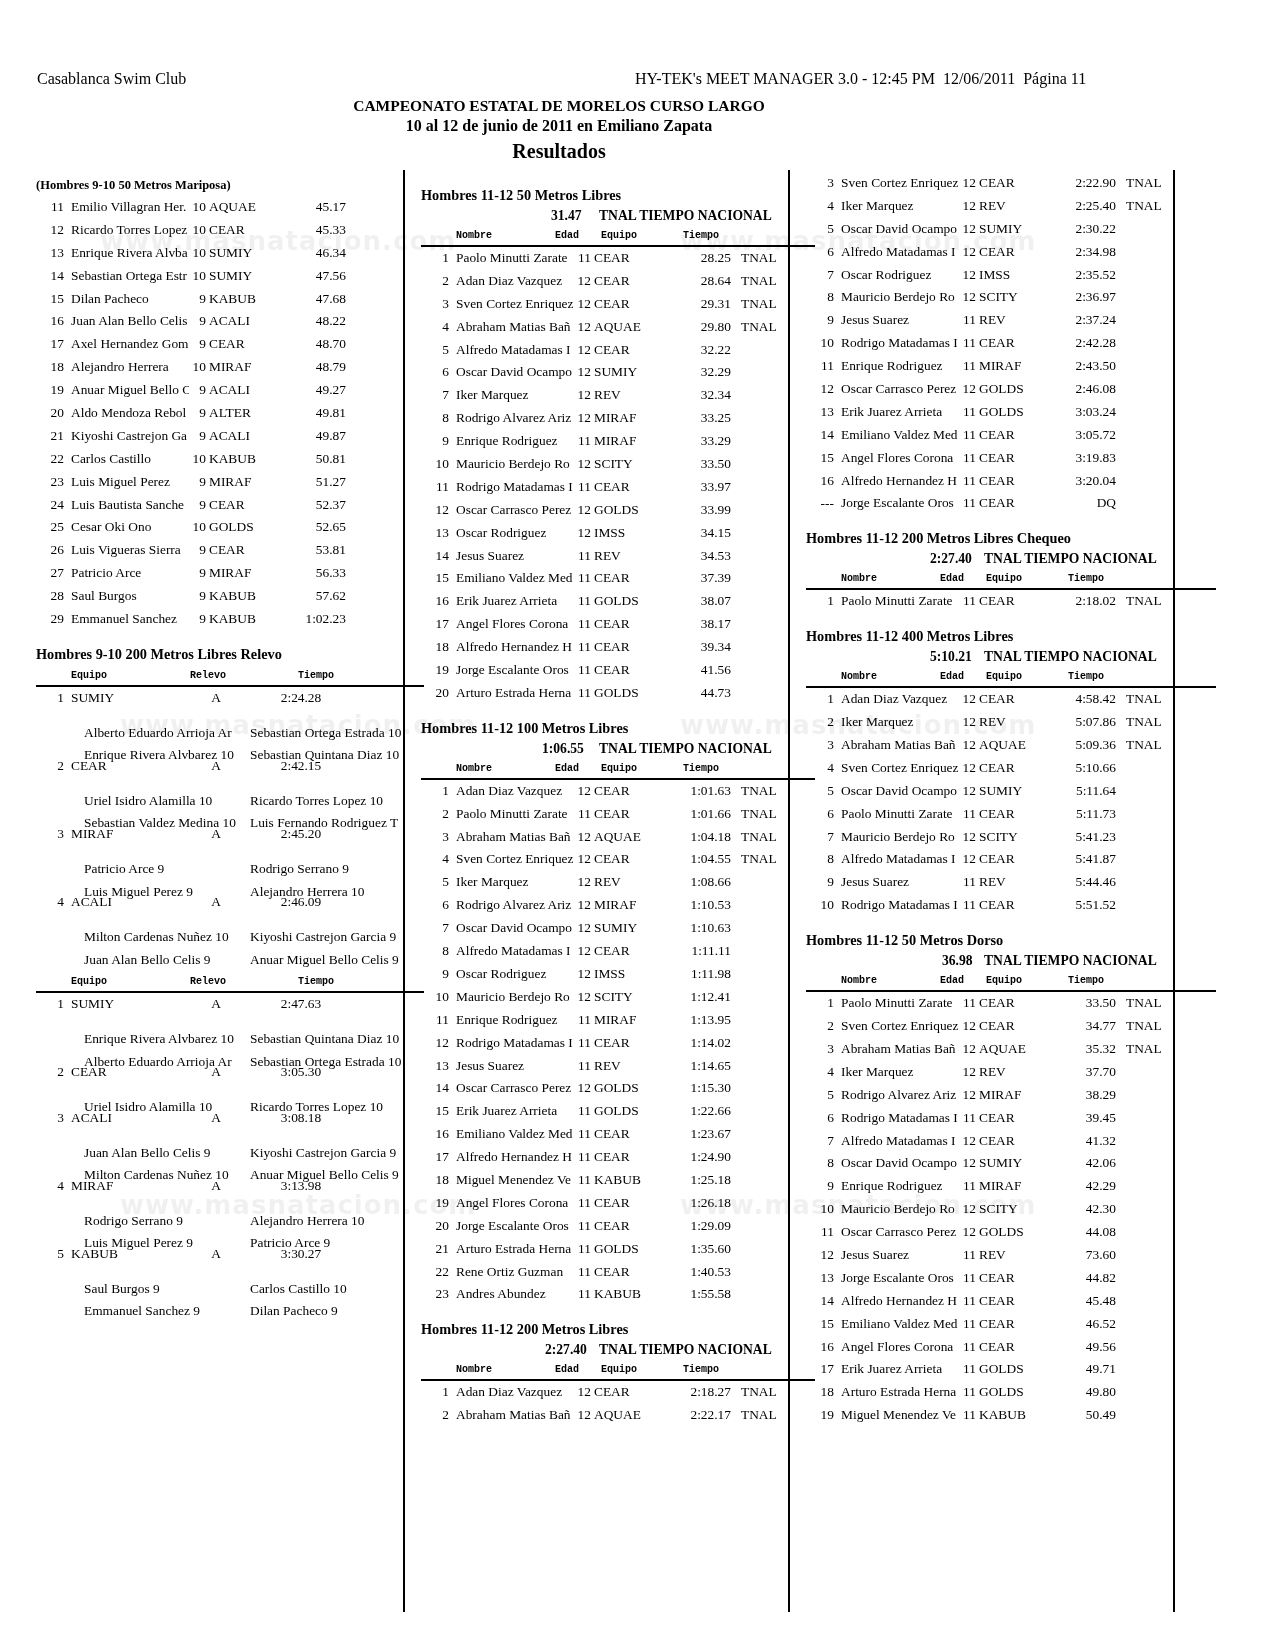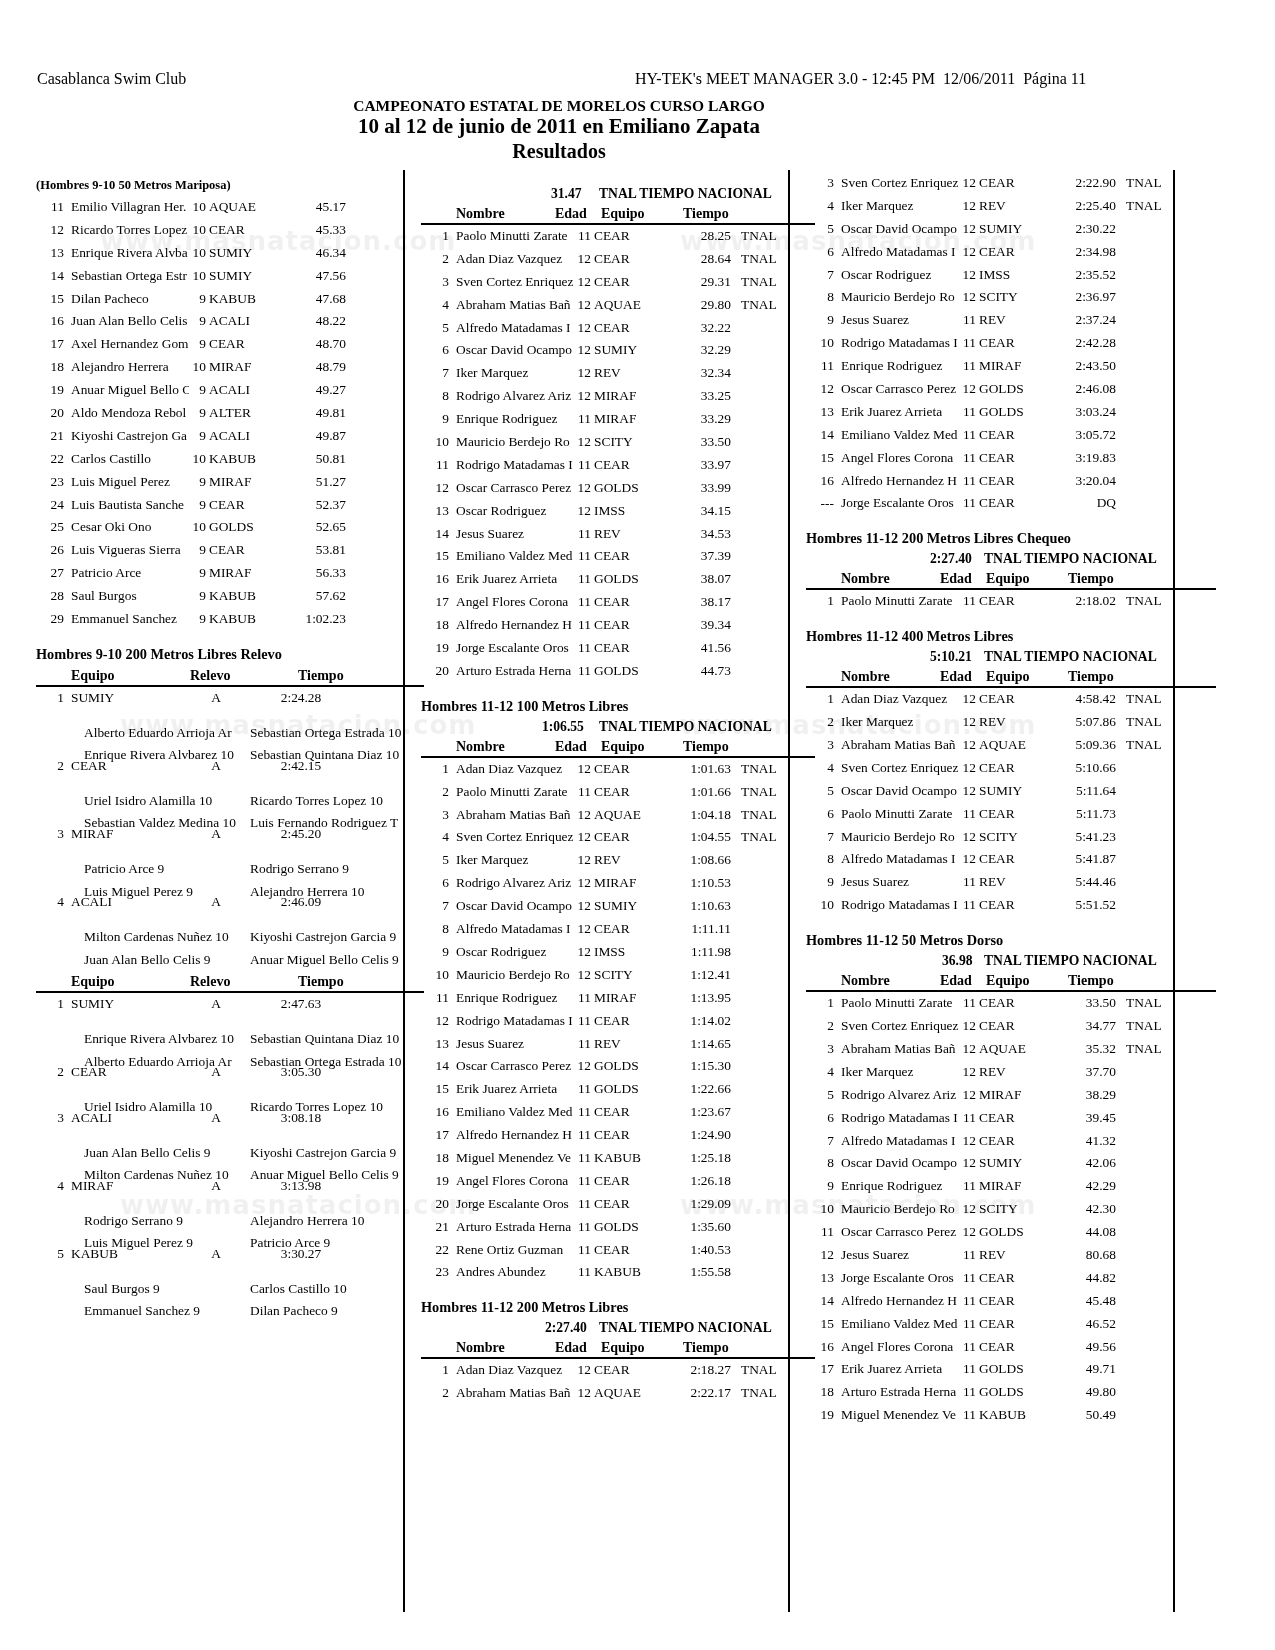--- a/index.html
+++ b/index.html
@@ -13,43 +13,43 @@
   .hdr-left {
     position: absolute; left: 37px; top: 70px; font-size: 16px;
   }
   .hdr-right {
     position: absolute; left: 635px; top: 70px; font-size: 16px; white-space: pre;
   }
   .title-block {
     position: absolute; left: 0; width: 1118px; top: 96px; text-align: center; font-weight: bold;
   }
   .t1 { font-size: 15.5px; line-height: 20px; }
-  .t2 { font-size: 21px; line-height: 20px; }
+  .t2 { font-size: 16px; line-height: 20px; }
   .t3 { font-size: 20px; line-height: 28px; margin-top: 1px; }
 
   .vline { position: absolute; width: 2px; background: #000; }
 
   .col { position: absolute; }
   .col-1 { left: 36px; top: 174px; width: 388px; }
   .col-2 { left: 421px; top: 184px; width: 394px; }
   .col-3 { left: 806px; top: 172px; width: 410px; }
 
   .event-title {
     font-weight: bold; font-size: 14.3px; height: 22px; line-height: 22px; white-space: nowrap;
   }
   .event-title.cont { font-size: 12.5px; }
   .record-line {
     font-weight: bold; font-size: 13.6px; height: 19px; line-height: 19px; white-space: nowrap; position: relative;
   }
   .record-line .rt { position: absolute; left: 130px; }
   .record-line .rl { position: absolute; left: 178px; }
 
   .colhead {
-    font-weight: bold; font-size: 14px; height: 22px; line-height: 22px; position: relative;
-    border-bottom: 2px solid #000; white-space: nowrap;
+    font-weight: bold; font-size: 10px; height: 22px; line-height: 22px; position: relative;
+    border-bottom: 2px solid #000; white-space: nowrap; font-family: Liberation Mono, monospace;
   }
   .colhead span { position: absolute; }
 
   .row {
     position: relative; height: 22.9px; line-height: 22.9px; font-size: 13.4px; white-space: nowrap;
   }
   .row span { position: absolute; overflow: hidden; }
   .c-place { width: 28px; text-align: right; left: 0; }
   .c-name { left: 35px; width: 118px; }
   .c-age { left: 153px; width: 17px; text-align: right; }
@@ -387,20 +387,21 @@
         <span class="sw-b">Carlos Castillo 10</span>
       </div>
       <div class="swimmers">
         <span class="sw-a">Emmanuel Sanchez 9</span>
         <span class="sw-b">Dilan Pacheco 9</span>
       </div>
     </div>
 </div>
 
 <div class="col col-2">
+  <div class="event-title">Hombres 11-12 50 Metros Libres</div>
   <div class="record-line">
     <span class="rt">31.47</span>
     <span class="rl">TNAL TIEMPO NACIONAL</span>
   </div>
   <div class="colhead">
     <span style="left:35px">Nombre</span>
     <span style="left:134px">Edad</span>
     <span style="left:180px">Equipo</span>
     <span style="left:262px">Tiempo</span>
   </div>
@@ -1139,21 +1140,21 @@
         <span class="c-age">12</span>
         <span class="c-team">GOLDS</span>
         <span class="c-time">44.08</span>
         <span class="c-std"></span>
       </div>
       <div class="row">
         <span class="c-place">12</span>
         <span class="c-name">Jesus Suarez</span>
         <span class="c-age">11</span>
         <span class="c-team">REV</span>
-        <span class="c-time">80.68</span>
+        <span class="c-time">73.60</span>
         <span class="c-std"></span>
       </div>
       <div class="row">
         <span class="c-place">13</span>
         <span class="c-name">Jorge Escalante Oros</span>
         <span class="c-age">11</span>
         <span class="c-team">CEAR</span>
         <span class="c-time">44.82</span>
         <span class="c-std"></span>
       </div>

